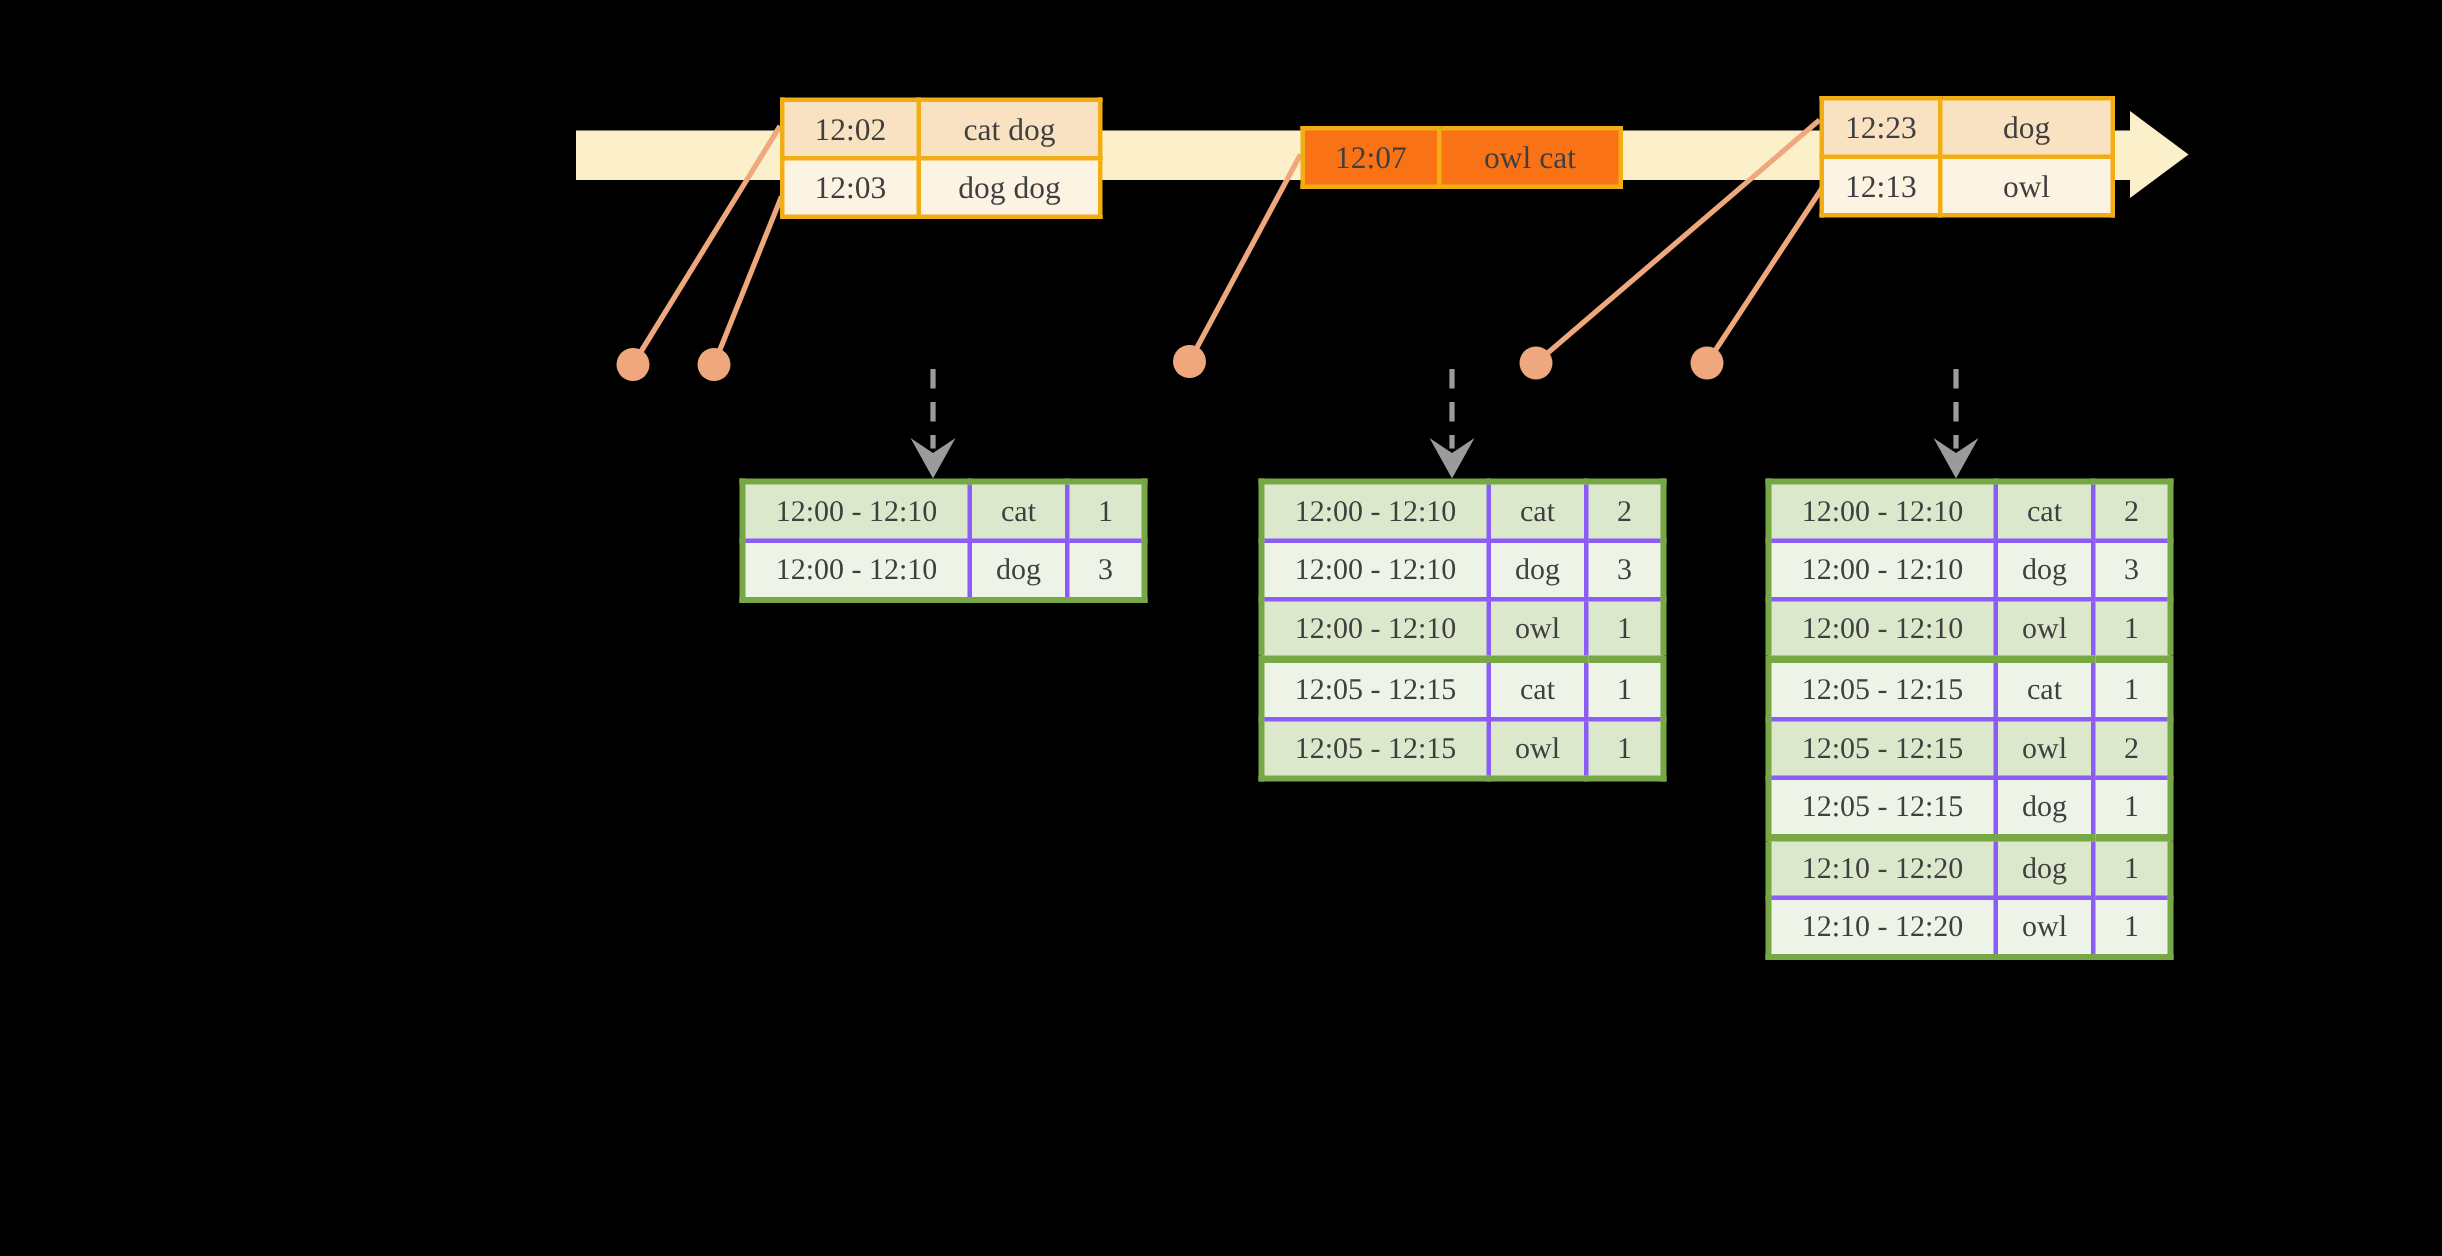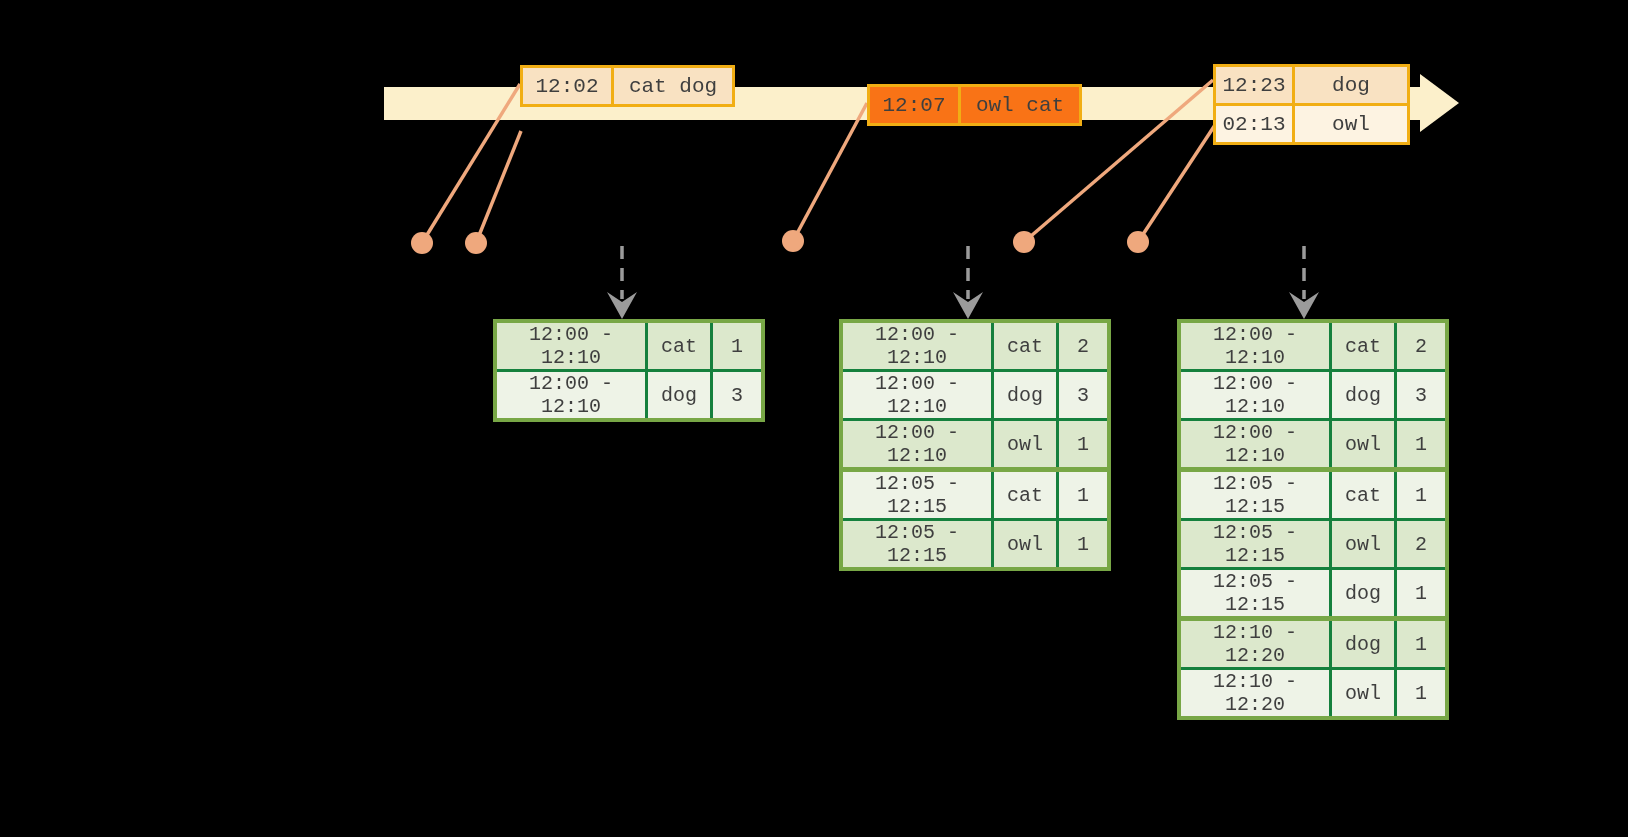--- a/index.html
+++ b/index.html
@@ -1,21 +1,21 @@
 <!DOCTYPE html>
 <html><head>
 <meta charset="utf-8">
 <style>
   html,body{margin:0;padding:0;background:#000;}
   #canvas{
     position:relative;
     width:1628px;height:837px;
     background:#000;
     overflow:hidden;
-    font-family:Liberation Mono, monospace;
+    font-family:Liberation Serif, serif;
     color:#3f3f3f;
   }
   #shapes{position:absolute;left:0;top:0;z-index:1;}
   
   .event-table{
     position:absolute;z-index:2;
     border-collapse:collapse;
   }
   .event-table td{
     border:3px solid #f1ae14;
@@ -29,21 +29,21 @@
   .peach{background:#f9e2c2;}
   .cream{background:#fdf3e2;}
   .peach2{background:#f97316;}
   
   .result-table{
     position:absolute;z-index:2;
     border-collapse:collapse;
     border:4px solid #78a746;
   }
   .result-table td{
-    border:3px solid #15803d;
+    border:3px solid #8b5cf6;
     height:36px;padding:0 10px;
     font-size:20px;text-align:center;color:#3f3f3f;
   }
   .rwindow{width:128px;}
   .rword{width:42px;}
   .rcount{width:28px;}
   tr.dark td{background:#dce8cc;}
   tr.light td{background:#eef3e7;}
   tr.sep td{border-top:5px solid #78a746;}
 </style>
@@ -78,40 +78,44 @@
     <line x1="1304" y1="246" x2="1304" y2="299" stroke="#9b9b9b" stroke-width="3.5" stroke-dasharray="13 9"></line>
     <polygon points="1304,319 1289,292 1304,302 1319,292" fill="#9b9b9b"></polygon>
   </svg>
 
   <table class="event-table" style="left:520px;top:65px">
     <tbody>
         <tr>
       <td class="etime peach">12:02</td>
       <td class="ewords peach">cat dog</td>
     </tr>
+    <tr>
+      <td class="etime cream">12:03</td>
+      <td class="ewords cream">dog dog</td>
+    </tr>
   </tbody>
     </table>
 
   <table class="event-table" style="left:867px;top:84px">
     <tbody>
         <tr>
       <td class="etime peach2">12:07</td>
       <td class="ewords peach2">owl cat</td>
     </tr>
   </tbody>
     </table>
 
   <table class="event-table" style="left:1213px;top:64px">
     <tbody>
         <tr>
       <td class="etime3 peach">12:23</td>
       <td class="ewords3 peach">dog</td>
     </tr>
     <tr>
-      <td class="etime3 cream">02:13</td>
+      <td class="etime3 cream">12:13</td>
       <td class="ewords3 cream">owl</td>
     </tr>
   </tbody>
     </table>
 
   <table class="result-table" style="left:493px;top:319px">
     <tbody>
         <tr class="dark">
       <td class="rwindow">12:00 - 12:10</td>
       <td class="rword">cat</td>

